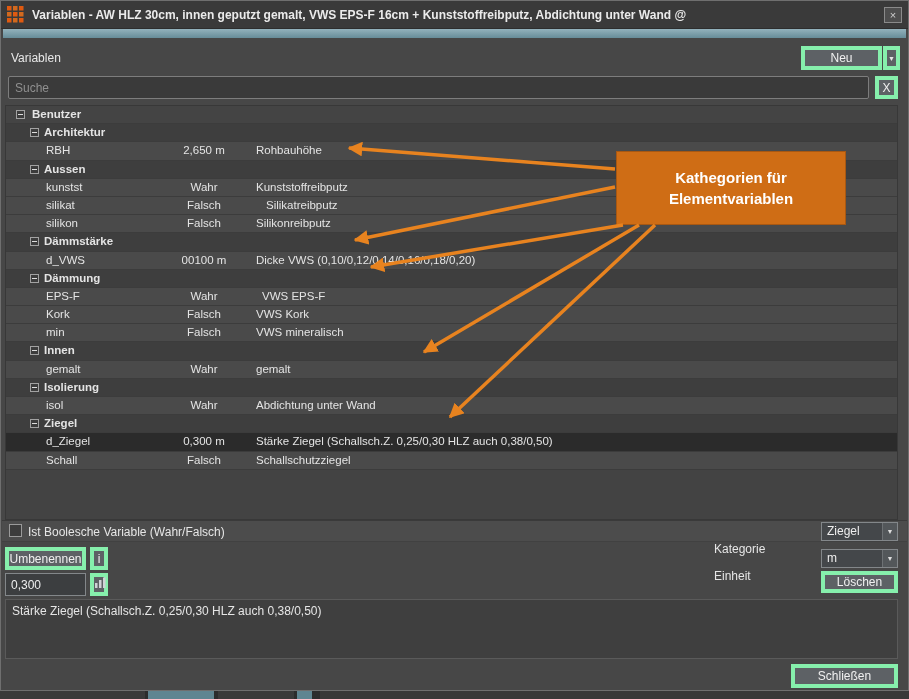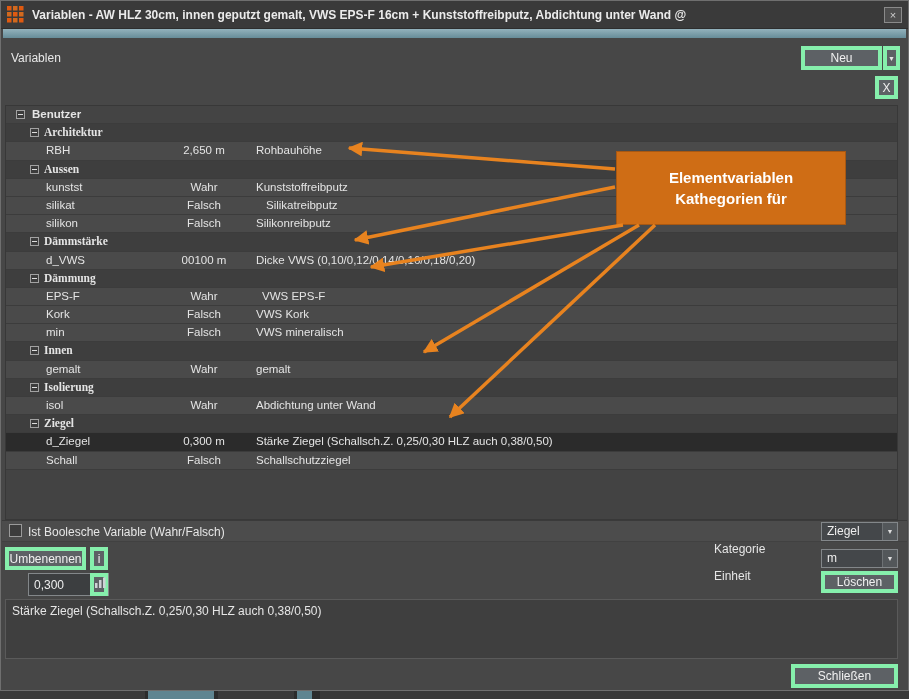--- a/index.html
+++ b/index.html
@@ -29,21 +29,21 @@
             border:1px solid #7d7d7d; border-radius:2px; color:#e5e5e5; font-size:12px; padding:0 6px;
             font-family:"Liberation Sans",sans-serif; }
   .search::placeholder { color:#909090; }
   .search-x { position:absolute; left:874px; top:75px; width:23px; height:23px; }
 
   
   .table { position:absolute; left:4px; top:104px; width:893px; height:415px;
            background:#434343; border:1px solid #383838; overflow:hidden; }
   .trow { position:relative; height:18.2px; border-bottom:1px solid #3c3c3c; background:#4a4a4a; }
   .trow.root  { background:#444444; }
-  .trow.group { background:#3e3e3e;font-family:Liberation Serif, serif; }
+  .trow.group { background:#3e3e3e; }
   .trow.selected { background:#2b2b2b; }
   .cell { position:absolute; top:2px; font-size:11.5px; color:#e4e4e4; white-space:nowrap; }
   .bold { font-weight:bold; }
   .val { left:162px; width:72px; text-align:center; }
   .minus { position:absolute; top:4px; width:9px; height:9px; border:1px solid #a2a2a2; background:#3c3c3c; }
   .minus i { position:absolute; left:1px; right:1px; top:3px; height:1px; background:#dddddd; }
 
   
   .annot { position:absolute; left:615px; top:150px; width:230px; height:74px; background:#cf6d15;
            border:1px solid #a85812; color:#ffffff; font-size:15px; font-weight:bold; text-align:center;
@@ -58,21 +58,21 @@
   .chklabel { position:absolute; left:27px; top:524px; font-size:12px; color:#e6e6e6; }
   .rlabel { position:absolute; left:713px; width:70px; font-size:12px; color:#e6e6e6;margin-top:17px; }
   .dropdown { position:absolute; left:820px; width:77px; height:19px; background:#44474a;
               border:1px solid #83878a; color:#eeeeee; font-size:12px; }
   .dropdown .txt { position:absolute; left:5px; top:1px; }
   .dropdown .arr { position:absolute; right:0; top:0; width:15px; height:100%; border-left:1px solid #6d7174;
                    background:#53575a; font-size:7px; color:#dddddd; text-align:center; line-height:17px; }
   .smallbtn { position:absolute; width:18px; height:23px; }
   .field { position:absolute; left:4px; width:81px; height:23px; background:#3c3e40;
            border:1px solid #83878a; color:#eeeeee; font-size:12px; padding:0 5px;
-           font-family:"Liberation Sans",sans-serif;margin-left:23px; }
+           font-family:"Liberation Sans",sans-serif; }
   .umben { position:absolute; left:4px; top:546px; width:81px; height:23px; }
   .desc { position:absolute; left:4px; top:598px; width:893px; height:60px; background:#3f3f3f;
           border:1px solid #5a5a5a; color:#e6e6e6; font-size:12px; padding:4px 6px; }
   .loeschen { position:absolute; left:820px; top:570px; width:77px; height:22px; }
   .schliessen { position:absolute; left:790px; top:663px; width:107px; height:24px; }
 
   
   .appstrip { position:absolute; left:0; top:691px; width:909px; height:8px; background:#2c2c2c; }
   .appstrip .seg { position:absolute; top:0; height:8px; }
 </style>
@@ -97,20 +97,21 @@
       <div class="title">Variablen - AW HLZ  30cm, innen geputzt gemalt, VWS EPS-F 16cm + Kunststoffreibputz, Abdichtung unter Wand @</div>
       <div class="closebtn">×</div>
     </div>
 
     <div class="stripe"></div>
 
     <div class="hdr-label">Variablen</div>
     <button class="btn neu">Neu</button>
     <button class="btn neu-dd">▼</button>
 
+    <input class="search" placeholder="Suche" style="">
     <button class="btn search-x">X</button>
 
     <div class="table" id="tree-table">
         <div class="trow root">
           <span class="minus" style="left:10px">
             <i></i>
           </span>
           <span class="cell bold" style="left:26px">Benutzer</span>
         </div>
         <div class="trow group">
@@ -211,22 +212,22 @@
           <span class="cell" style="left:250px">Stärke Ziegel (Schallsch.Z. 0,25/0,30 HLZ auch 0,38/0,50)</span>
         </div>
         <div class="trow data">
           <span class="cell" style="left:40px">Schall</span>
           <span class="cell val">Falsch</span>
           <span class="cell" style="left:250px">Schallschutzziegel</span>
         </div>
       </div>
 
     <div class="annot">
+      <div>Kathegorien für</div>
       <div>Elementvariablen</div>
-      <div>Kathegorien für</div>
     </div>
 
     <svg class="arrows" viewBox="0 0 909 691">
       <defs>
         <marker id="ah" viewBox="0 0 10 10" refX="9" refY="5" markerWidth="4.2" markerHeight="4.2" orient="auto">
           <path d="M0,0 L10,5 L0,10 z" fill="#e8831f"></path>
         </marker>
       </defs>
       <line x1="614" y1="168" x2="348" y2="147" stroke="#e8831f" stroke-width="3.5" marker-end="url(#ah)"></line>
       <line x1="614" y1="186" x2="354" y2="239" stroke="#e8831f" stroke-width="3.5" marker-end="url(#ah)"></line>

